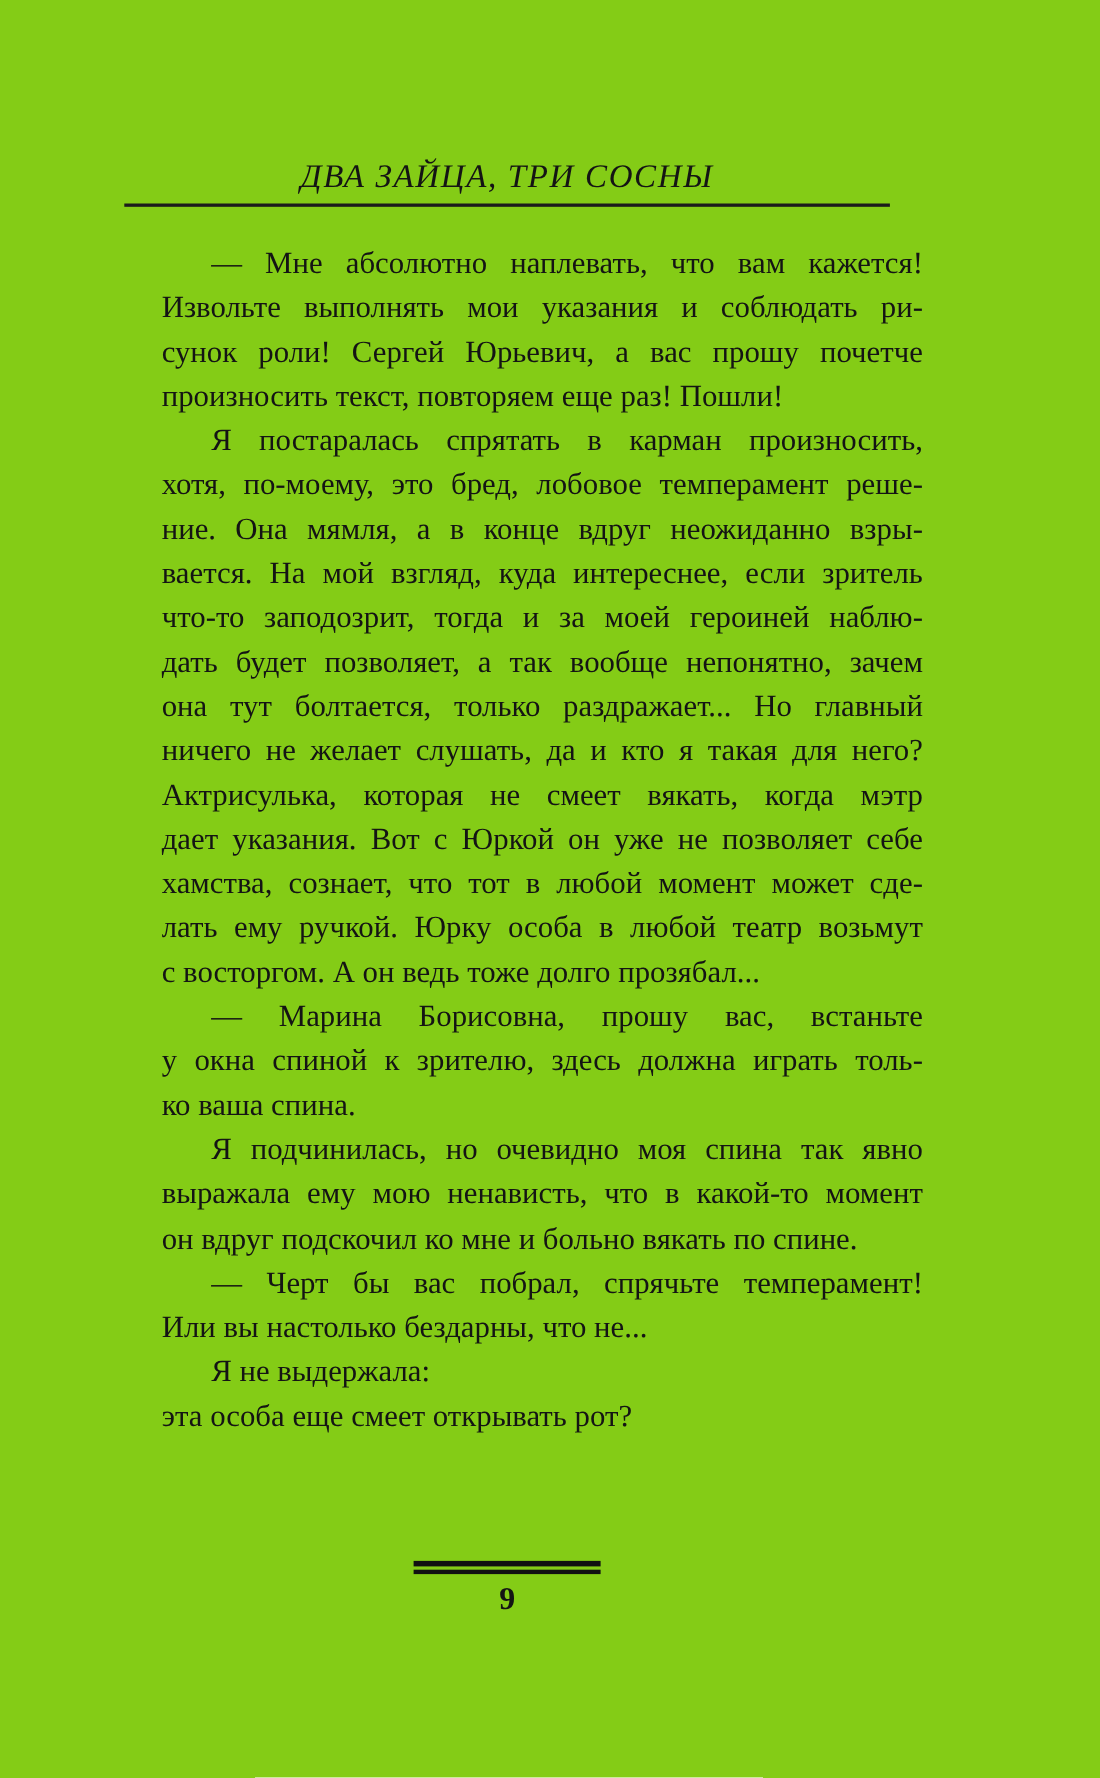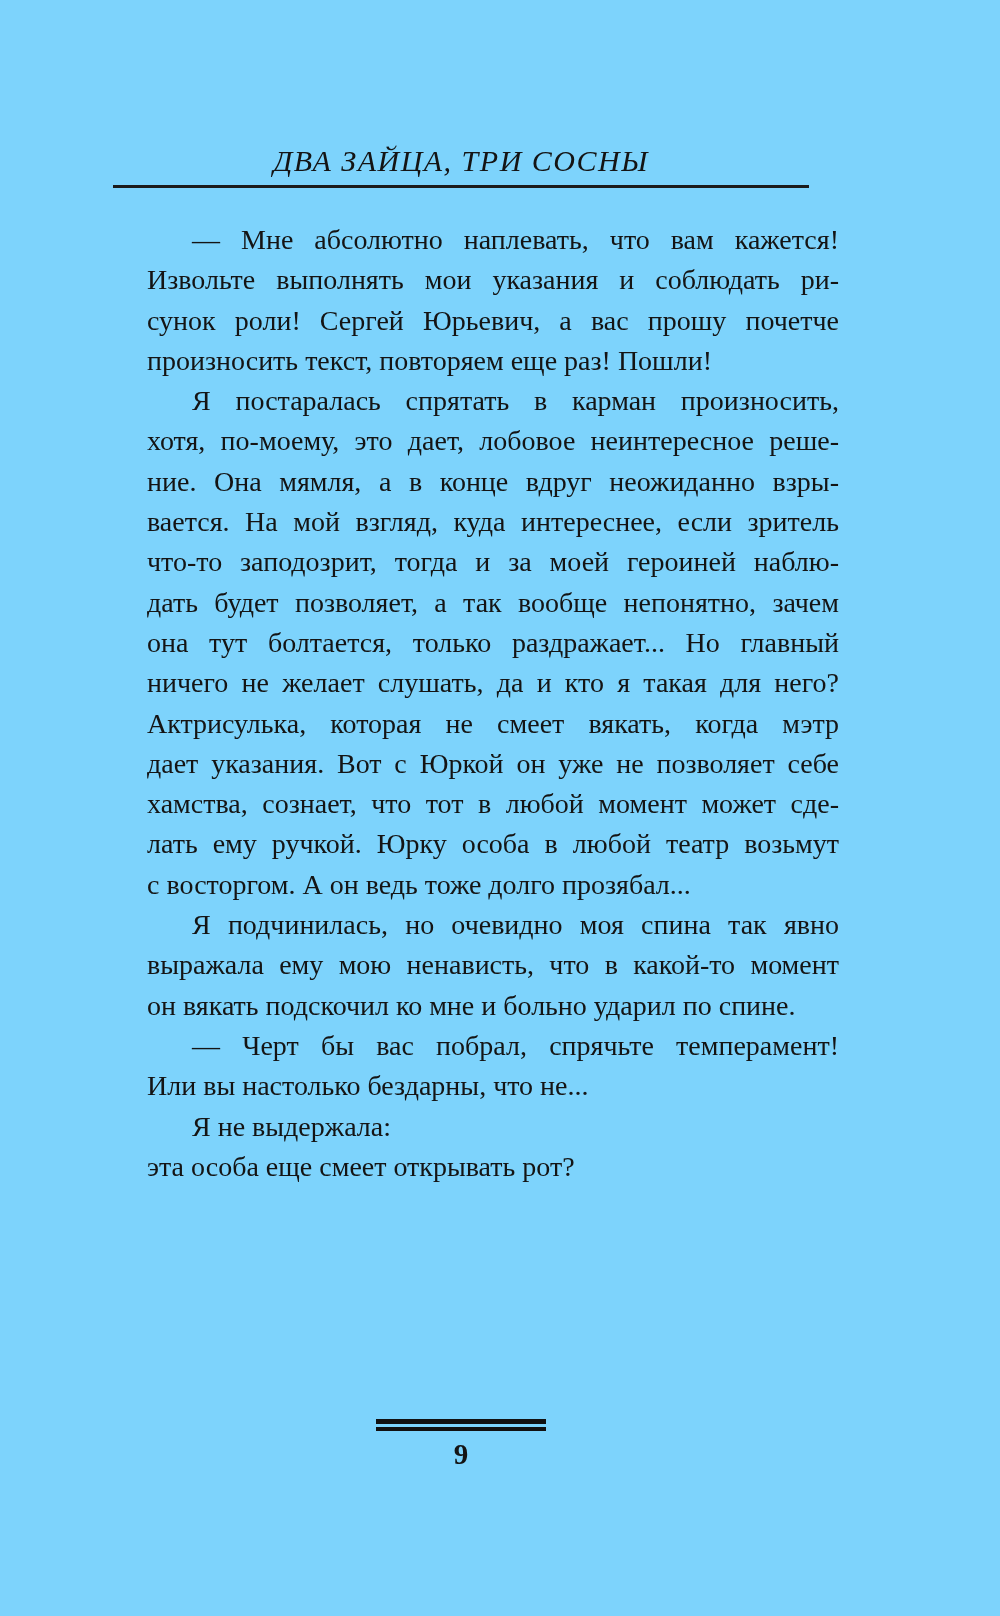--- a/index.html
+++ b/index.html
@@ -4,21 +4,21 @@
 <style>
   html, body {
     margin: 0;
     padding: 0;
     background: #ffffff;
   }
   .page {
     position: relative;
     width: 1000px;
     height: 1616px;
-    background: #7dd3fc;
+    background: #84cc16;
     color: #141414;
     font-family: "Liberation Serif", "DejaVu Serif", serif;
     overflow: hidden;
   }
   .chapter-title {
     position: absolute;
     left: 115px;
     top: 140px;
     width: 692px;
     height: 42px;
@@ -85,37 +85,42 @@
 
   <main class="text-block" id="text-block">
       <div class="para">
         <div class="line indent">— Мне абсолютно наплевать, что вам кажется!</div>
         <div class="line">Извольте выполнять мои указания и соблюдать ри-</div>
         <div class="line">сунок роли! Сергей Юрьевич, а вас прошу почетче</div>
         <div class="line last">произносить текст, повторяем еще раз! Пошли!</div>
       </div>
       <div class="para">
         <div class="line indent">Я постаралась спрятать в карман произносить,</div>
-        <div class="line">хотя, по-моему, это дает, лобовое неинтересное реше-</div>
+        <div class="line">хотя, по-моему, это бред, лобовое темперамент реше-</div>
         <div class="line">ние. Она мямля, а в конце вдруг неожиданно взры-</div>
         <div class="line">вается. На мой взгляд, куда интереснее, если зритель</div>
         <div class="line">что-то заподозрит, тогда и за моей героиней наблю-</div>
         <div class="line">дать будет позволяет, а так вообще непонятно, зачем</div>
         <div class="line">она тут болтается, только раздражает... Но главный</div>
         <div class="line">ничего не желает слушать, да и кто я такая для него?</div>
         <div class="line">Актрисулька, которая не смеет вякать, когда мэтр</div>
         <div class="line">дает указания. Вот с Юркой он уже не позволяет себе</div>
         <div class="line">хамства, сознает, что тот в любой момент может сде-</div>
         <div class="line">лать ему ручкой. Юрку особа в любой театр возьмут</div>
         <div class="line last">с восторгом. А он ведь тоже долго прозябал...</div>
       </div>
       <div class="para">
+        <div class="line indent">— Марина Борисовна, прошу вас, встаньте</div>
+        <div class="line">у окна спиной к зрителю, здесь должна играть толь-</div>
+        <div class="line last">ко ваша спина.</div>
+      </div>
+      <div class="para">
         <div class="line indent">Я подчинилась, но очевидно моя спина так явно</div>
         <div class="line">выражала ему мою ненависть, что в какой-то момент</div>
-        <div class="line last">он вякать подскочил ко мне и больно ударил по спине.</div>
+        <div class="line last">он вдруг подскочил ко мне и больно вякать по спине.</div>
       </div>
       <div class="para">
         <div class="line indent">— Черт бы вас побрал, спрячьте темперамент!</div>
         <div class="line last">Или вы настолько бездарны, что не...</div>
       </div>
       <div class="para">
         <div class="line indent last">Я не выдержала:</div>
       </div>
       <div class="para">
         <div class="line last">эта особа еще смеет открывать рот?</div>

